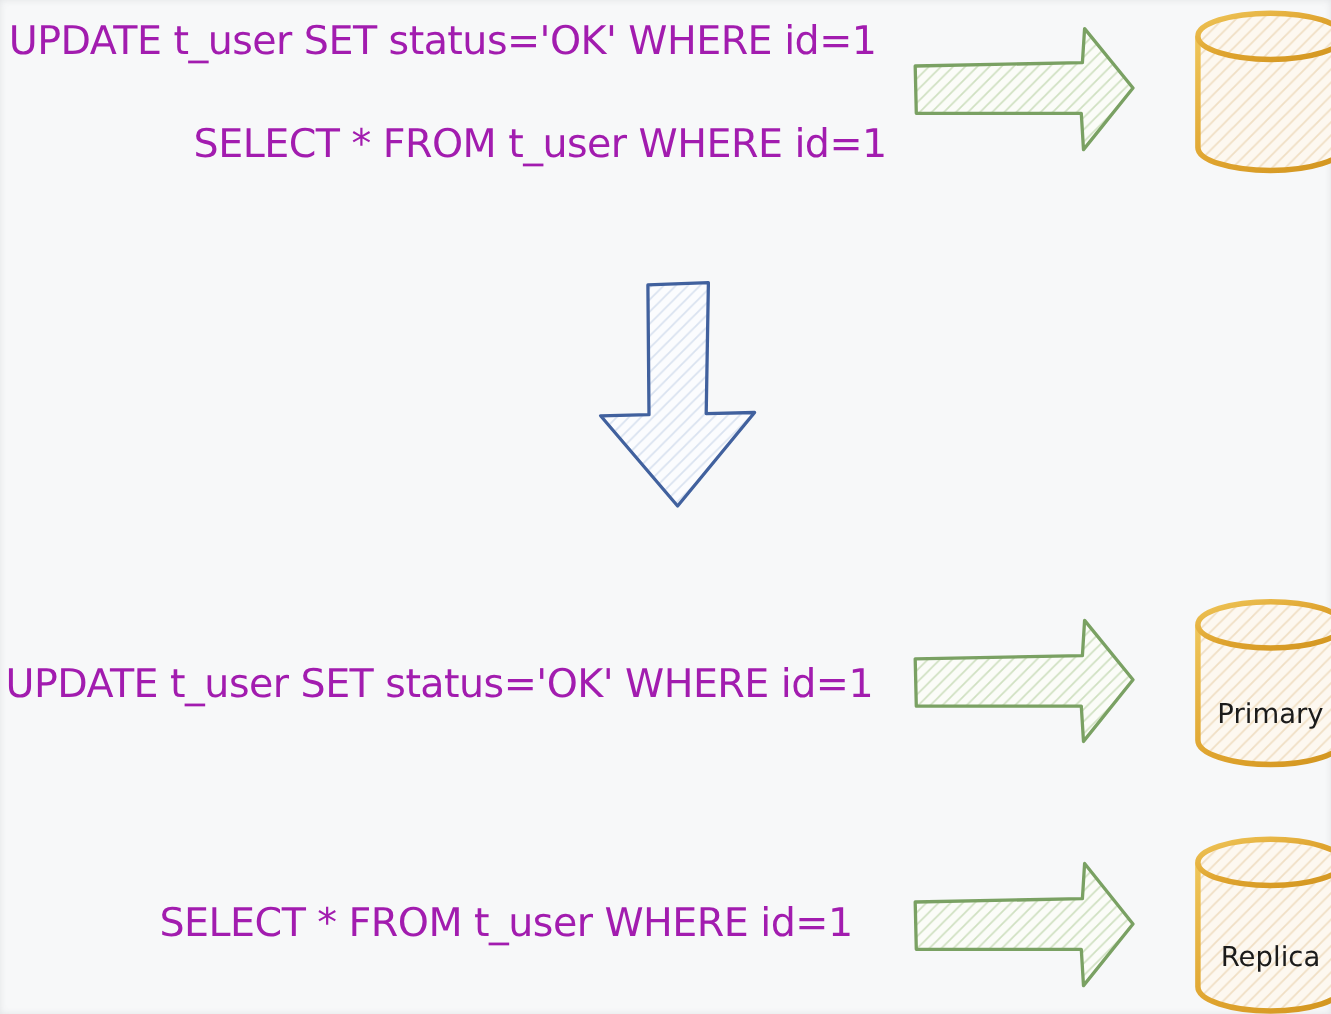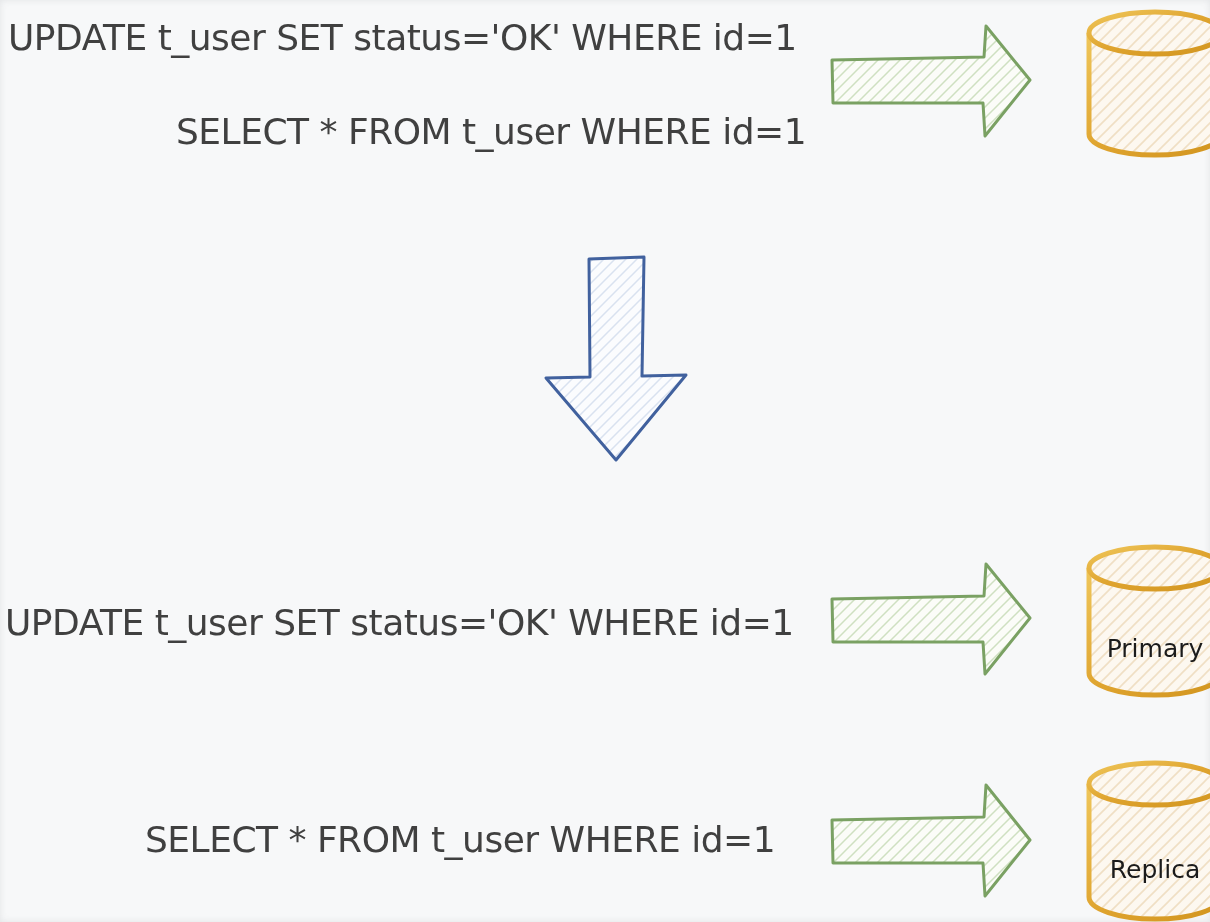--- a/index.html
+++ b/index.html
@@ -10,21 +10,21 @@
     background: #f7f8f9;
     overflow: hidden;
     box-shadow: inset 0 0 7px rgba(70,80,90,0.12);
     font-family: "DejaVu Sans", "Liberation Sans", sans-serif;
   }
   .sql-text {
     position: absolute;
     white-space: nowrap;
     font-size: 36px;
     line-height: 1.1;
-    color: #404040;
+    color: #a21caf;
     letter-spacing: -0.5px;
   }
   .shape { position: absolute; }
   .db-label {
     position: absolute;
     width: 140px;
     text-align: center;
     font-size: 25px;
     color: #1b1b1b;
     white-space: nowrap;

